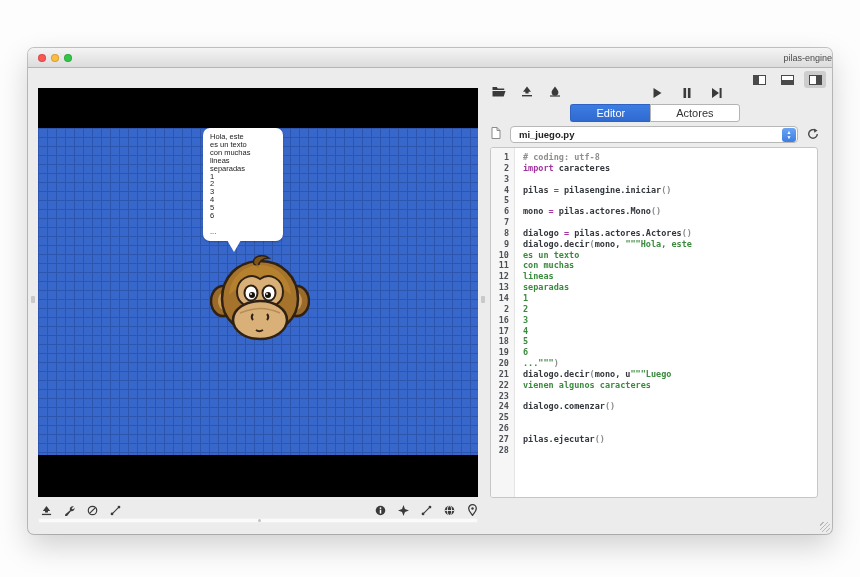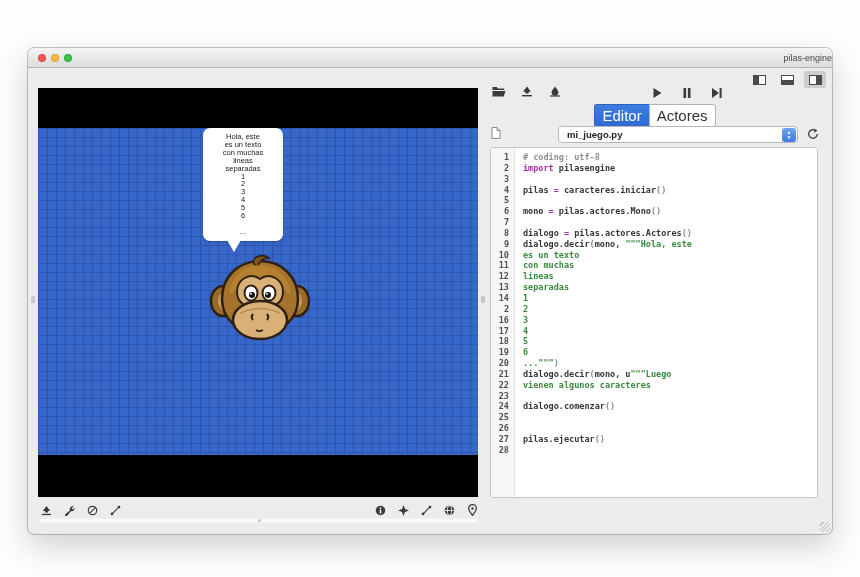--- a/index.html
+++ b/index.html
@@ -22,21 +22,21 @@
   .panel-toggles { position:absolute; top:23px; right:6px; display:flex; gap:6px; }
   .ptoggle { width:22px; height:17px; display:flex; align-items:center; justify-content:center; border-radius:3px; cursor:pointer; }
   .ptoggle.active { background:#cdcdcd; }
   .picon { width:13px; height:10px; border:1px solid #4a4a4a; background:#fff; position:relative; }
   .pfill { position:absolute; background:#4a4a4a; }
   .fill-left  { left:0; top:0; bottom:0; width:5px; }
   .fill-bottom{ left:0; right:0; bottom:0; height:4px; }
   .fill-right { right:0; top:0; bottom:0; width:5px; }
 
   
-  .viewport { position:absolute; left:10px; top:40px; width:440px; height:409px; display:flex; flex-direction:column;text-align:center; }
+  .viewport { position:absolute; left:10px; top:40px; width:440px; height:409px; display:flex; flex-direction:column; }
   .bar-top { height:40px; background:#000; }
   .bar-bottom { height:42px; background:#000; }
   .game { flex:1; position:relative; background-color:var(--grid-blue,#3767cb);
           background-image:linear-gradient(var(--grid-line,#2c56ad) 1px, transparent 1px),
                            linear-gradient(90deg, var(--grid-line,#2c56ad) 1px, transparent 1px);
           background-size:9px 9px; overflow:visible; }
 
   .bubble { position:absolute; left:165px; top:0; width:80px; min-height:102px;
             background:#fff; border-radius:7px; padding:5px 7px;
             font-size:7.5px; line-height:7.9px; color:#222; box-shadow:0 1px 2px rgba(0,0,0,.25); }
@@ -56,30 +56,30 @@
   .strip-dot { position:absolute; left:50%; top:1px; width:3px; height:3px; border-radius:50%; background:#c2c2c2; }
   .splitter-handle { position:absolute; width:4px; height:7px; background:#c9c9c9; border-radius:1px; }
 
   
   .editor-panel { position:absolute; left:460px; top:37px; width:334px; height:439px; }
   .file-actions { position:absolute; left:4px; top:0; display:flex; gap:14px; }
   .playback { position:absolute; left:162px; top:1px; display:flex; gap:16px; }
   .icon-btn { width:14px; height:13px; display:flex; align-items:center; justify-content:center; cursor:pointer; }
 
   .tabs { position:absolute; left:0; right:0; top:19px; display:flex; justify-content:center; }
-  .tab { font-size:15px; padding:2px 7px; border:1px solid #b3b3b3; background:#fff; color:#333; cursor:pointer; }
+  .tab { font-size:11px; padding:2px 25px; border:1px solid #b3b3b3; background:#fff; color:#333; cursor:pointer; }
   .tab.active { background:linear-gradient(var(--accent-blue,#3d7de2), #2f6ad0); color:#fff; border-color:#2f62c2; }
   .tab:first-child { border-radius:3px 0 0 3px; border-right:none; }
   .tab:last-child { border-radius:0 3px 3px 0; }
 
   .file-row { position:absolute; left:0; right:0; top:41px; height:17px; }
   .file-new { position:absolute; left:3px; top:1px; }
   .file-select { position:absolute; left:22px; right:24px; top:0; height:17px; background:#fff;
                  border:1px solid #b7b7b7; border-radius:4px; font-size:9.5px; font-weight:bold; color:#222;
-                 line-height:15px; padding-left:8px; cursor:pointer;margin-left:48px; }
+                 line-height:15px; padding-left:8px; cursor:pointer; }
   .stepper { position:absolute; right:1px; top:1px; width:14px; height:13.5px; border-radius:3px;
              background:linear-gradient(#6aa4f4, var(--accent-blue,#3d7de2));
              display:flex; flex-direction:column; align-items:center; justify-content:center; }
   .stepper span { color:#fff; font-size:5px; line-height:5px; }
   .refresh-btn { position:absolute; right:3px; top:2px; }
 
   
   .code-editor { position:absolute; left:2px; top:62px; right:4px; bottom:26px;
                  background:#fff; border:1px solid #c6c6c6; border-radius:3px; display:flex; overflow:hidden; }
   .gutter { width:24px; background:#f6f6f6; border-right:1px solid #e4e4e4; padding:4px 5px 0 0; text-align:right; }
@@ -343,23 +343,23 @@
             <div class="ln">22</div>
             <div class="ln">23</div>
             <div class="ln">24</div>
             <div class="ln">25</div>
             <div class="ln">26</div>
             <div class="ln">27</div>
             <div class="ln">28</div>
           </div>
         <div class="codebox">
             <div class="cl"><span class="tok-comment"># coding: utf-8</span></div>
-            <div class="cl"><span class="tok-keyword">import</span><span class="tok-plain"> pilasengine</span></div>
-            <div class="cl">&nbsp;</div>
-            <div class="cl"><span class="tok-plain">pilas </span><span class="tok-op">=</span><span class="tok-plain"> caracteres.iniciar</span><span class="tok-paren">()</span></div>
+            <div class="cl"><span class="tok-keyword">import</span><span class="tok-plain"> caracteres</span></div>
+            <div class="cl">&nbsp;</div>
+            <div class="cl"><span class="tok-plain">pilas </span><span class="tok-op">=</span><span class="tok-plain"> pilasengine.iniciar</span><span class="tok-paren">()</span></div>
             <div class="cl">&nbsp;</div>
             <div class="cl"><span class="tok-plain">mono </span><span class="tok-op">=</span><span class="tok-plain"> pilas.actores.Mono</span><span class="tok-paren">()</span></div>
             <div class="cl">&nbsp;</div>
             <div class="cl"><span class="tok-plain">dialogo </span><span class="tok-op">=</span><span class="tok-plain"> pilas.actores.Actores</span><span class="tok-paren">()</span></div>
             <div class="cl"><span class="tok-plain">dialogo.decir</span><span class="tok-paren">(</span><span class="tok-plain">mono, </span><span class="tok-string">"""Hola, este</span></div>
             <div class="cl"><span class="tok-string">es un texto</span></div>
             <div class="cl"><span class="tok-string">con muchas</span></div>
             <div class="cl"><span class="tok-string">lineas</span></div>
             <div class="cl"><span class="tok-string">separadas</span></div>
             <div class="cl"><span class="tok-string">1</span></div>

